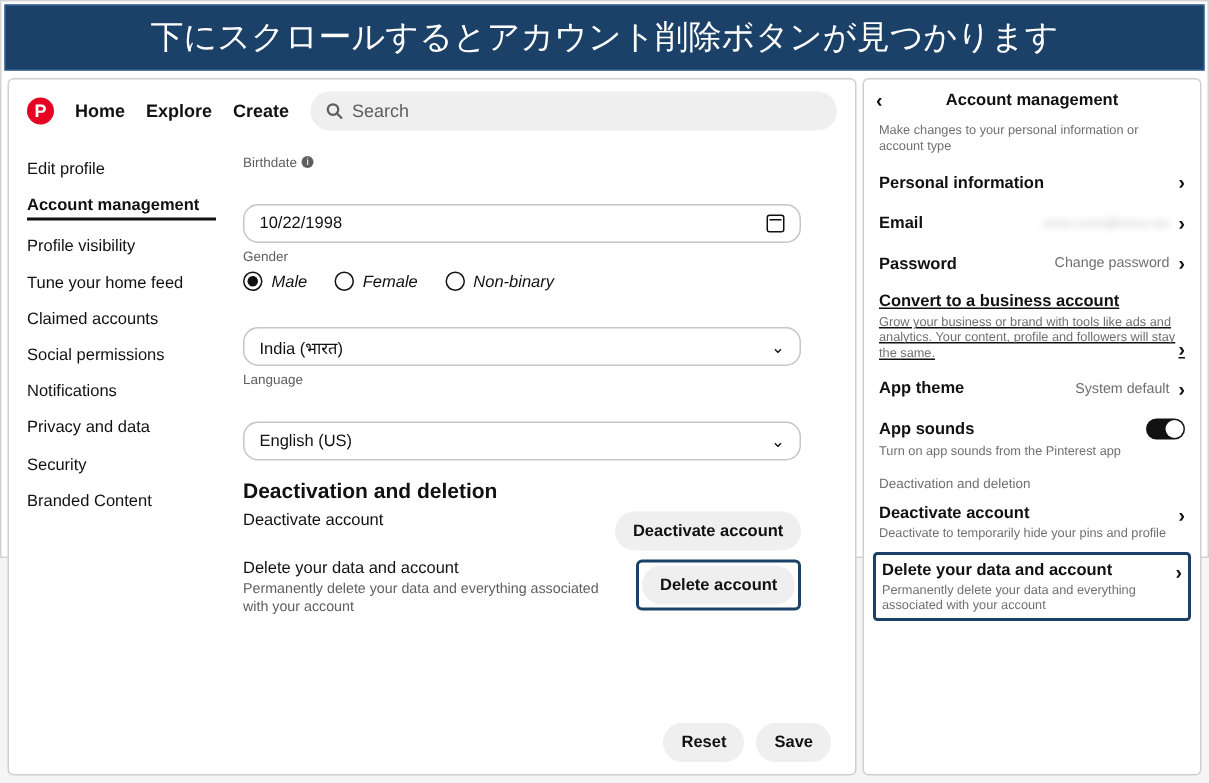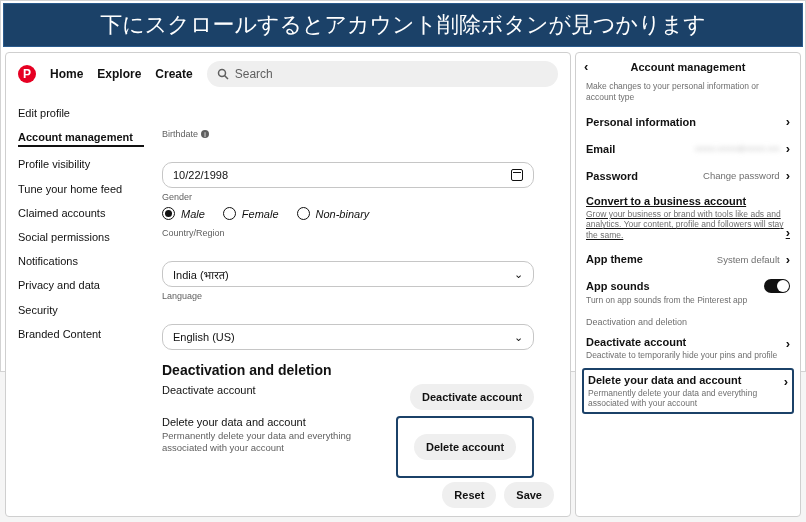--- a/index.html
+++ b/index.html
@@ -115,21 +115,20 @@
     padding-bottom: 1px;
   }
 
   .main {
     flex: 1;
     display: flex;
     flex-direction: column;
     font-size: 10px;
     color: #5f5f5f;
     overflow: hidden;
-    justify-content: center;
   }
   .field-label {
     font-size: 9px;
     color: #5f5f5f;
     margin-top: 4px;
     margin-bottom: 3px;
     display: flex;
     align-items: center;
     gap: 3px;
   }
@@ -217,21 +216,21 @@
     padding: 7px 12px;
     font-size: 11px;
     font-weight: 600;
     color: #111;
     white-space: nowrap;
     cursor: pointer;
   }
   .highlight {
     border: 2px solid #1b4168;
     border-radius: 4px;
-    padding: 16px;
+    padding: 2px;
     display: inline-block;
   }
   .footer-btns {
     position: absolute;
     right: 16px;
     bottom: 8px;
     display: flex;
     gap: 8px;
   }
 
@@ -353,21 +352,20 @@
             <div class="gender-opt">
               <span class="radio"></span>
               <span>Female</span>
             </div>
             <div class="gender-opt">
               <span class="radio"></span>
               <span>Non-binary</span>
             </div>
           </div>
 
-          <div class="field-label">Country/Region</div>
           <div class="select">
             <span>India (भारत)</span>
             <span class="chev">⌄</span>
           </div>
 
           <div class="field-label">Language</div>
           <div class="select">
             <span>English (US)</span>
             <span class="chev">⌄</span>
           </div>

